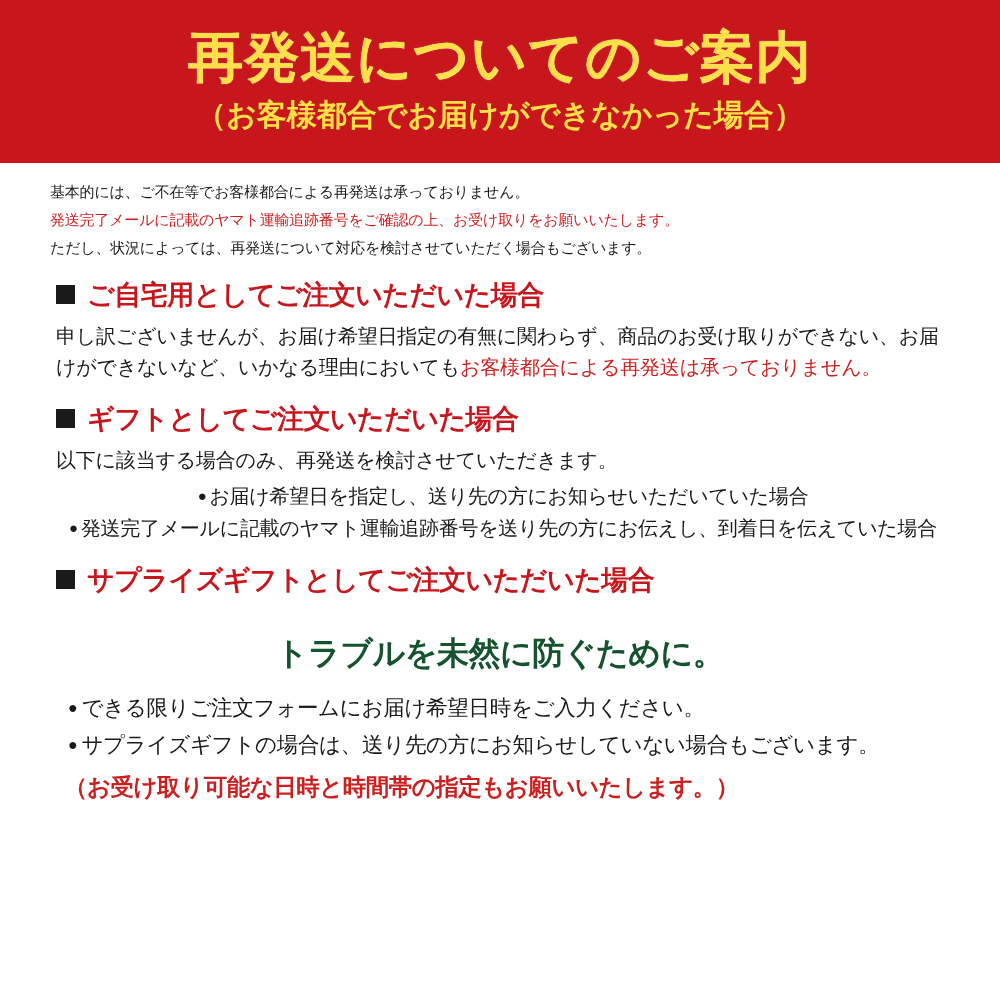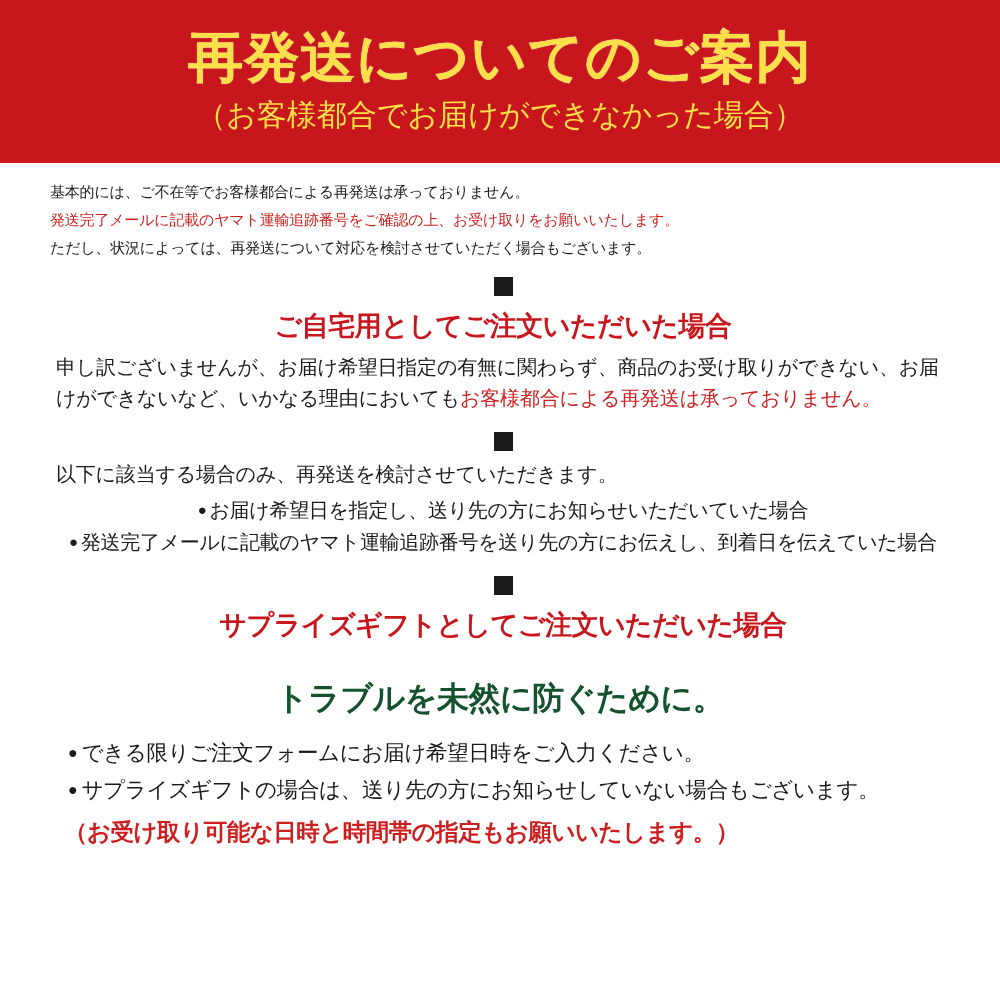--- a/index.html
+++ b/index.html
@@ -30,21 +30,21 @@
   .banner-title {
     font-size: 55px;
     font-weight: bold;
     letter-spacing: 1px;
     line-height: 1.15;
     margin: 0 0 6px 0;
     text-shadow: 0 0 1px #ffffff;
   }
   .banner-sub {
     font-size: 30px;
-    font-weight: normal;
+    font-weight: bold;
     line-height: 1.2;
     margin: 8px;
   }
 
   
   .content {
     padding: 18px 50px 0 50px;
     box-sizing: border-box;
   }
   .intro p {
@@ -65,21 +65,20 @@
   .section-head {
     display: flex;
     align-items: center;
     gap: 12px;
     color: #c8161d;
     font-size: 27px;
     font-weight: bold;
     margin: 0 0 8px 0;
     padding-left: 6px;
     letter-spacing: -0.5px;
-    flex-direction: column;
   }
   .square {
     display: inline-block;
     width: 19px;
     height: 19px;
     background: #1a1a1a;
     flex: 0 0 auto;
   }
   .body-text {
     font-size: 20px;
@@ -176,20 +175,21 @@
         <span>ご自宅用としてご注文いただいた場合</span>
       </h2>
       <p class="body-text">
         <span>申し訳ございませんが、お届け希望日指定の有無に関わらず、商品のお受け取りができない、お届けができないなど、いかなる理由においても</span><span class="red">お客様都合による再発送は承っておりません。</span>
       </p>
     </section>
 
     <section class="section">
       <h2 class="section-head">
         <span class="square"></span>
+        <span>ギフトとしてご注文いただいた場合</span>
       </h2>
       <p class="body-text">
         <span>以下に該当する場合のみ、再発送を検討させていただきます。</span>
       </p>
       <ul class="bullets">
         <li>お届け希望日を指定し、送り先の方にお知らせいただいていた場合</li>
         <li>発送完了メールに記載のヤマト運輸追跡番号を送り先の方にお伝えし、到着日を伝えていた場合</li>
       </ul>
     </section>
 

